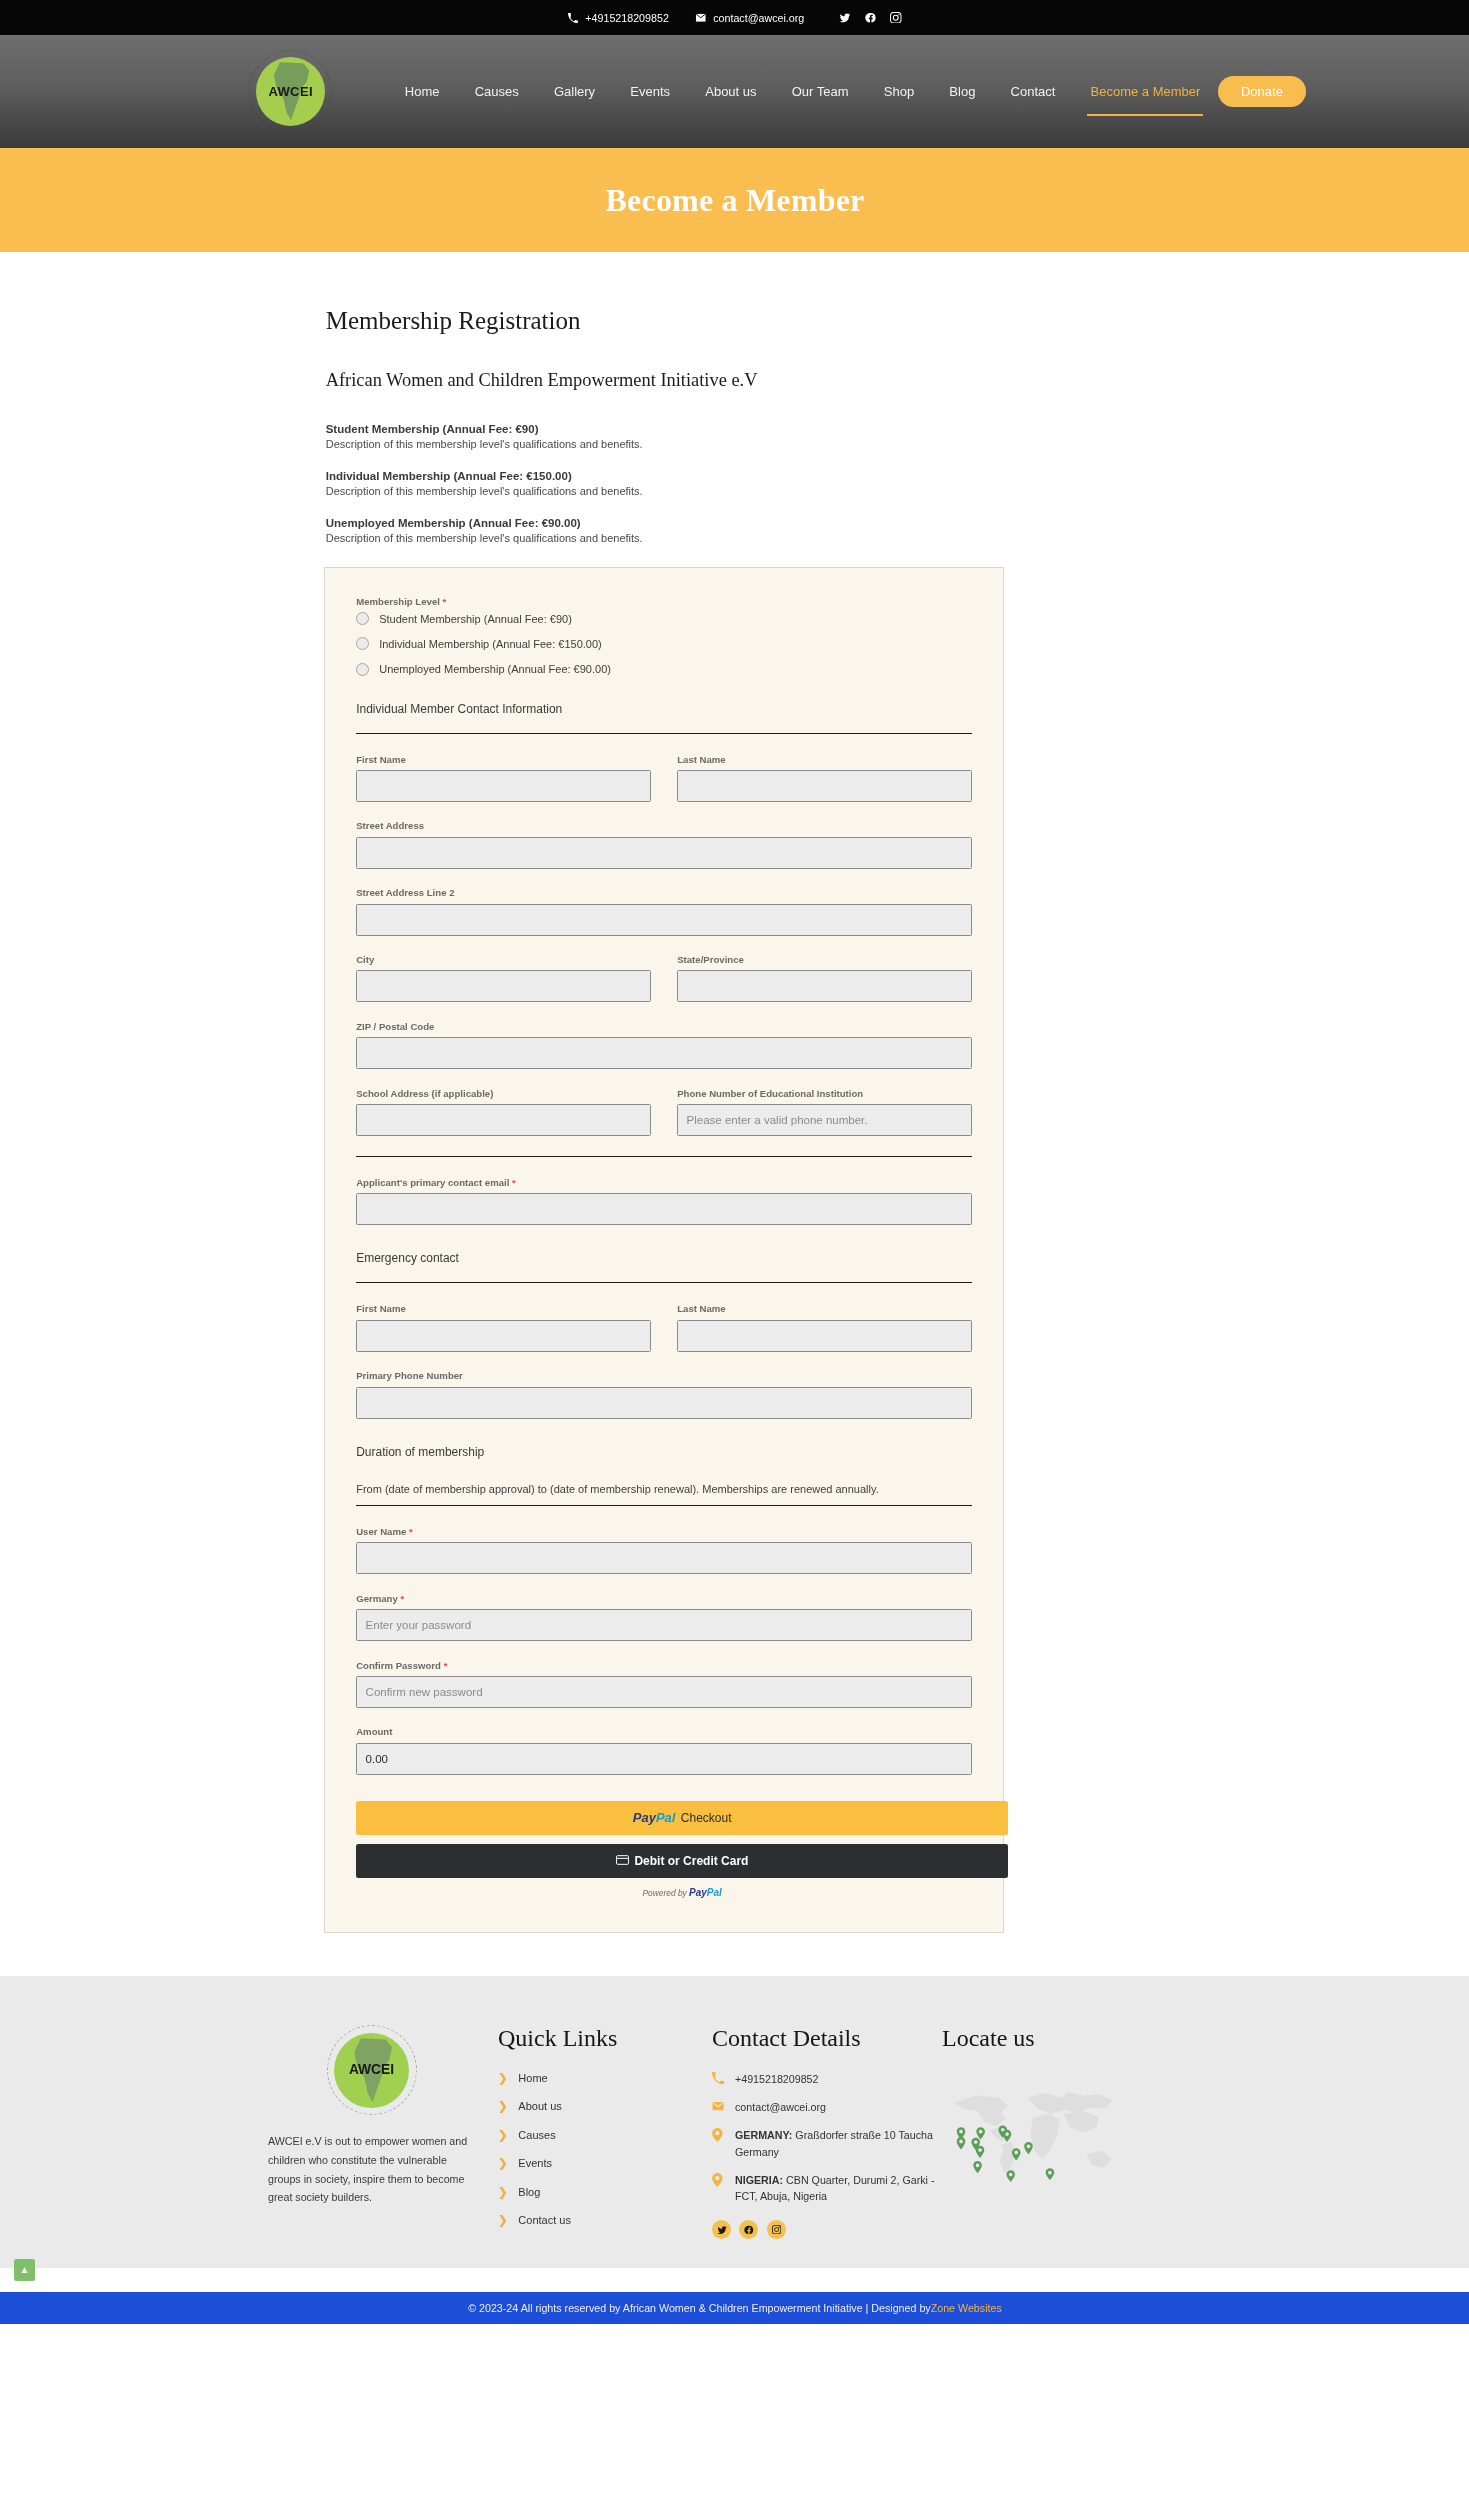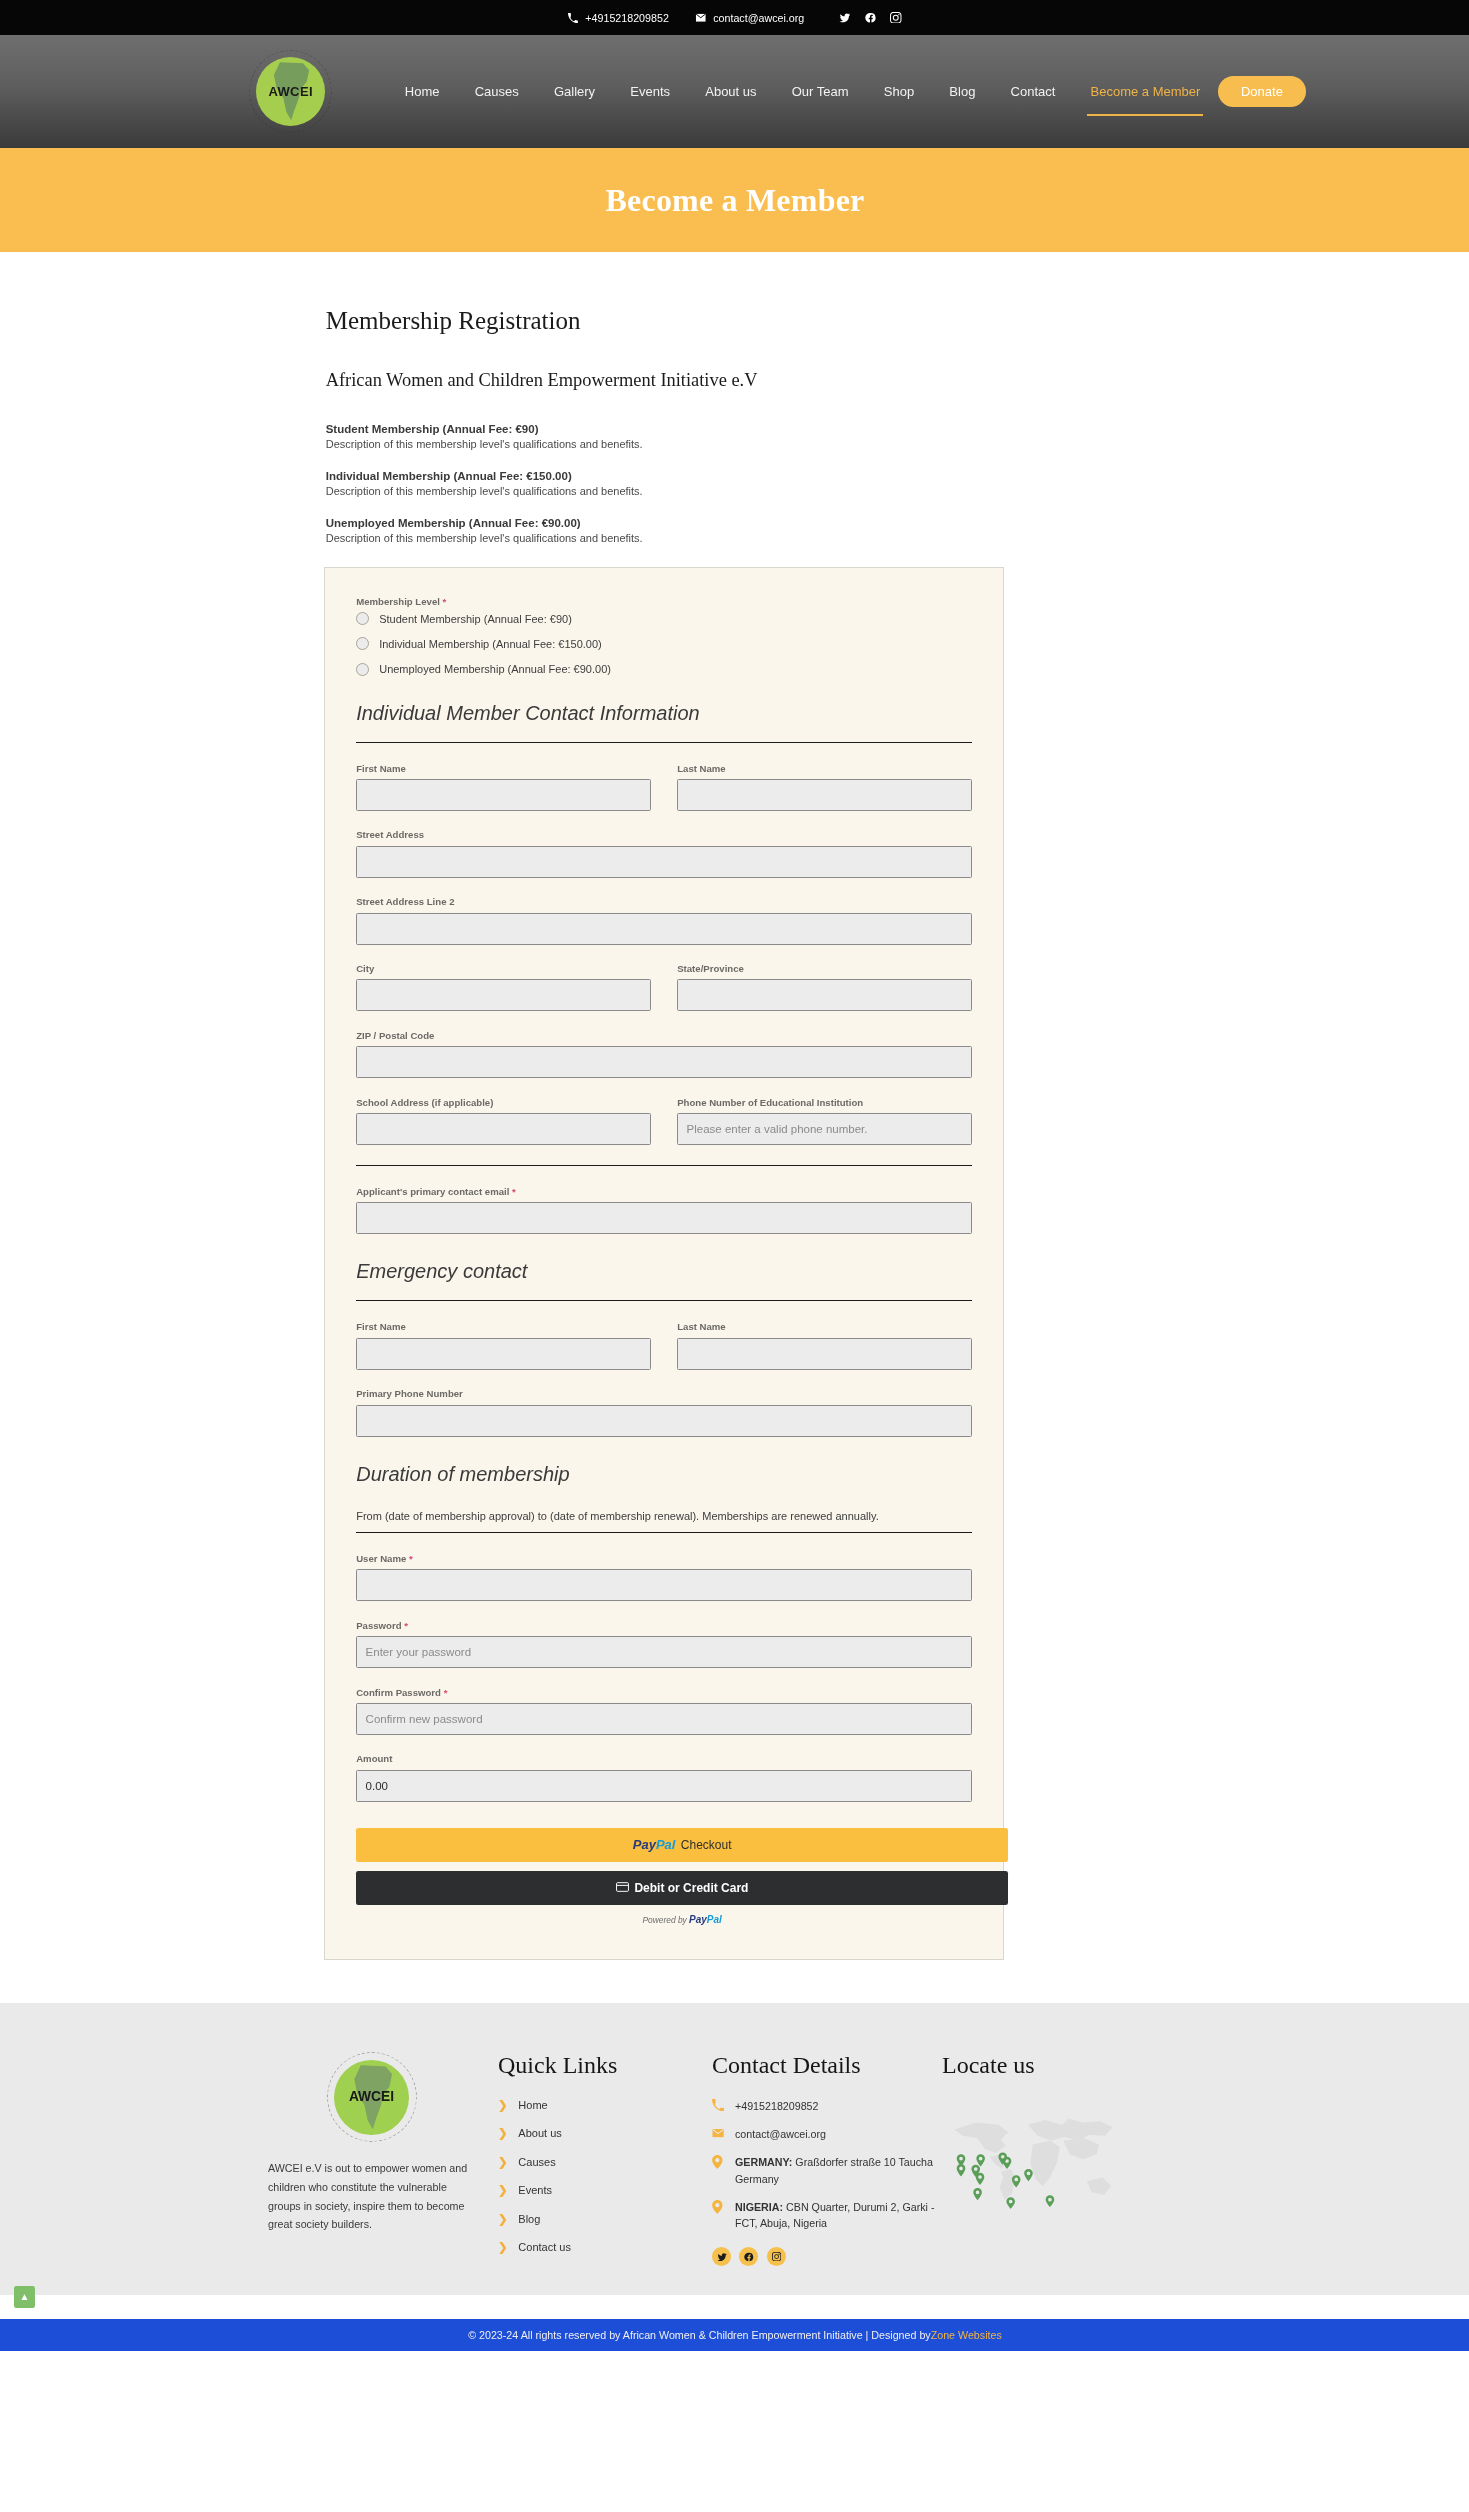--- a/index.html
+++ b/index.html
@@ -119,25 +119,24 @@
   }
   .req { color: #d5476a; font-weight: bold; }
   .radio-row { display: flex; align-items: center; gap: 10px; margin-bottom: 12.2px; }
   .radio-dot {
     width: 13px; height: 13px; border-radius: 50%;
     border: 0.8px solid #a8a49c; background: #ececec; flex: 0 0 auto; cursor: pointer;
   }
   .radio-label { font-size: 11px; color: #3d3d3d; }
 
   .section-head {
-    font-size: 20px; color: #3a3a3a; font-weight: normal;
+    font-size: 12px; color: #3a3a3a; font-weight: normal;
     margin-top: 26px; padding-bottom: 17px;
     border-bottom: 1.5px solid #1c1c1c;
     margin-bottom: 20px;
-    font-style: italic;
   }
   .section-head.with-sub { padding-bottom: 4.6px; border-bottom: none; }
   .section-sub { font-size: 11px; color: #3d3d3d; padding-bottom: 10px; border-bottom: 1.5px solid #1c1c1c; margin-bottom: 20px;}
   .hr-thick { border: none; border-top: 1.5px solid #1c1c1c; margin: 20px 0; }
 
   .row { display: flex; gap: 26px; margin-bottom: 18.4px; }
   .col { flex: 1; }
   .col-half { width: 426px; }
 
   .inp {
@@ -442,21 +441,21 @@
             <span>User Name</span>
             <span class="req">*</span>
           </label>
           <input class="inp" value="" style="">
         </div>
       </div>
 
       <div class="row">
         <div class="col">
           <label class="field-label">
-            <span>Password</span>
+            <span>Germany</span>
             <span class="req">*</span>
           </label>
           <input class="inp" type="text" placeholder="Enter your password" style="">
         </div>
       </div>
 
       <div class="row">
         <div class="col">
           <label class="field-label">
             <span>Confirm Password</span>

